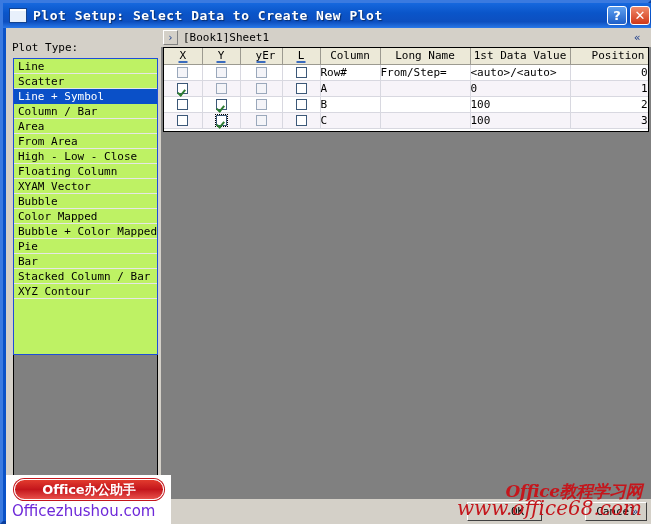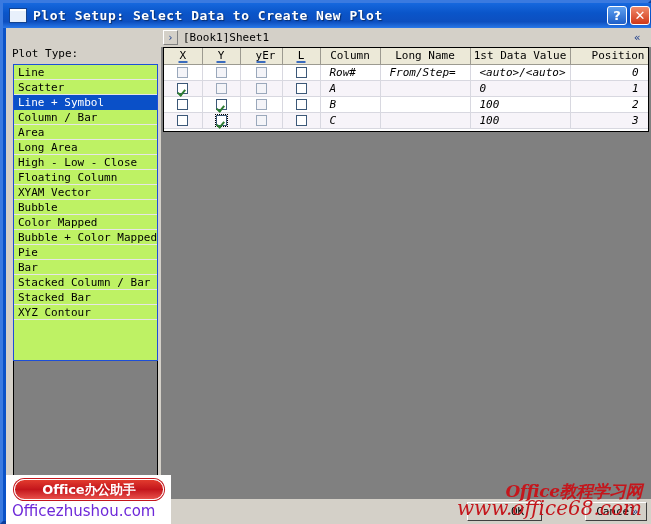--- a/index.html
+++ b/index.html
@@ -84,21 +84,21 @@
     position: absolute;
     left: 3px; top: 25px;
     width: 645px; height: 496px;
     background: #d4d0c8;
     box-sizing: border-box;
   }
 
   
   #left-panel {
     position: absolute;
-    left: 0; top: 16px;
+    left: 0; top: 10px;
     width: 155px;
     height: 471px;
     background: #d4d0c8;
     box-sizing: border-box;
   }
   #plot-type-label {
     position: absolute;
     left: 6px; top: 3px;
     font-family: "DejaVu Sans Mono", monospace;
     font-size: 11px;
@@ -237,24 +237,23 @@
     bottom: 1px;
     left: 50%;
     transform: translateX(-50%);
     width: 9px; height: 2px;
     background: #3a6bbd;
   }
   table.grid-table td {
     border-right: 1px solid #d8d8e0;
     border-bottom: 1px solid #d8d8e0;
     height: 16px;
-    padding: 0 9px;
+    padding: 0 0;
     color: #000000;
     box-sizing: border-box;
-    font-style: italic;
   }
   tr.row-odd td { background: #ffffff; }
   tr.row-even td { background: #f7f4f9; }
   td.cell-check { text-align: center; padding: 0; }
   td.cell-left  { text-align: left; }
   td.cell-right { text-align: right; }
 
   .chk {
     display: inline-block;
     width: 11px; height: 11px;
@@ -403,31 +402,30 @@
   <div id="client">
 
     <div id="left-panel">
       <div id="plot-type-label">Plot Type:</div>
       <div id="plot-type-list">
           <div class="list-item"><span>Line</span></div>
           <div class="list-item"><span>Scatter</span></div>
           <div class="list-item selected"><span>Line + Symbol</span></div>
           <div class="list-item"><span>Column / Bar</span></div>
           <div class="list-item"><span>Area</span></div>
-          <div class="list-item"><span>Long Area</span></div>
+          <div class="list-item"><span>From Area</span></div>
           <div class="list-item"><span>High - Low - Close</span></div>
           <div class="list-item"><span>Floating Column</span></div>
           <div class="list-item"><span>XYAM Vector</span></div>
           <div class="list-item"><span>Bubble</span></div>
           <div class="list-item"><span>Color Mapped</span></div>
           <div class="list-item"><span>Bubble + Color Mapped</span></div>
           <div class="list-item"><span>Pie</span></div>
           <div class="list-item"><span>Bar</span></div>
           <div class="list-item"><span>Stacked Column / Bar</span></div>
-          <div class="list-item"><span>Stacked Bar</span></div>
           <div class="list-item"><span>XYZ Contour</span></div>
         </div>
       <div id="list-gray-fill"></div>
     </div>
 
     <div id="right-panel">
       <div id="sheet-bar">
         <div id="expand-btn">›</div>
         <div id="sheet-name">[Book1]Sheet1</div>
         <div id="collapse-btn">«</div>

